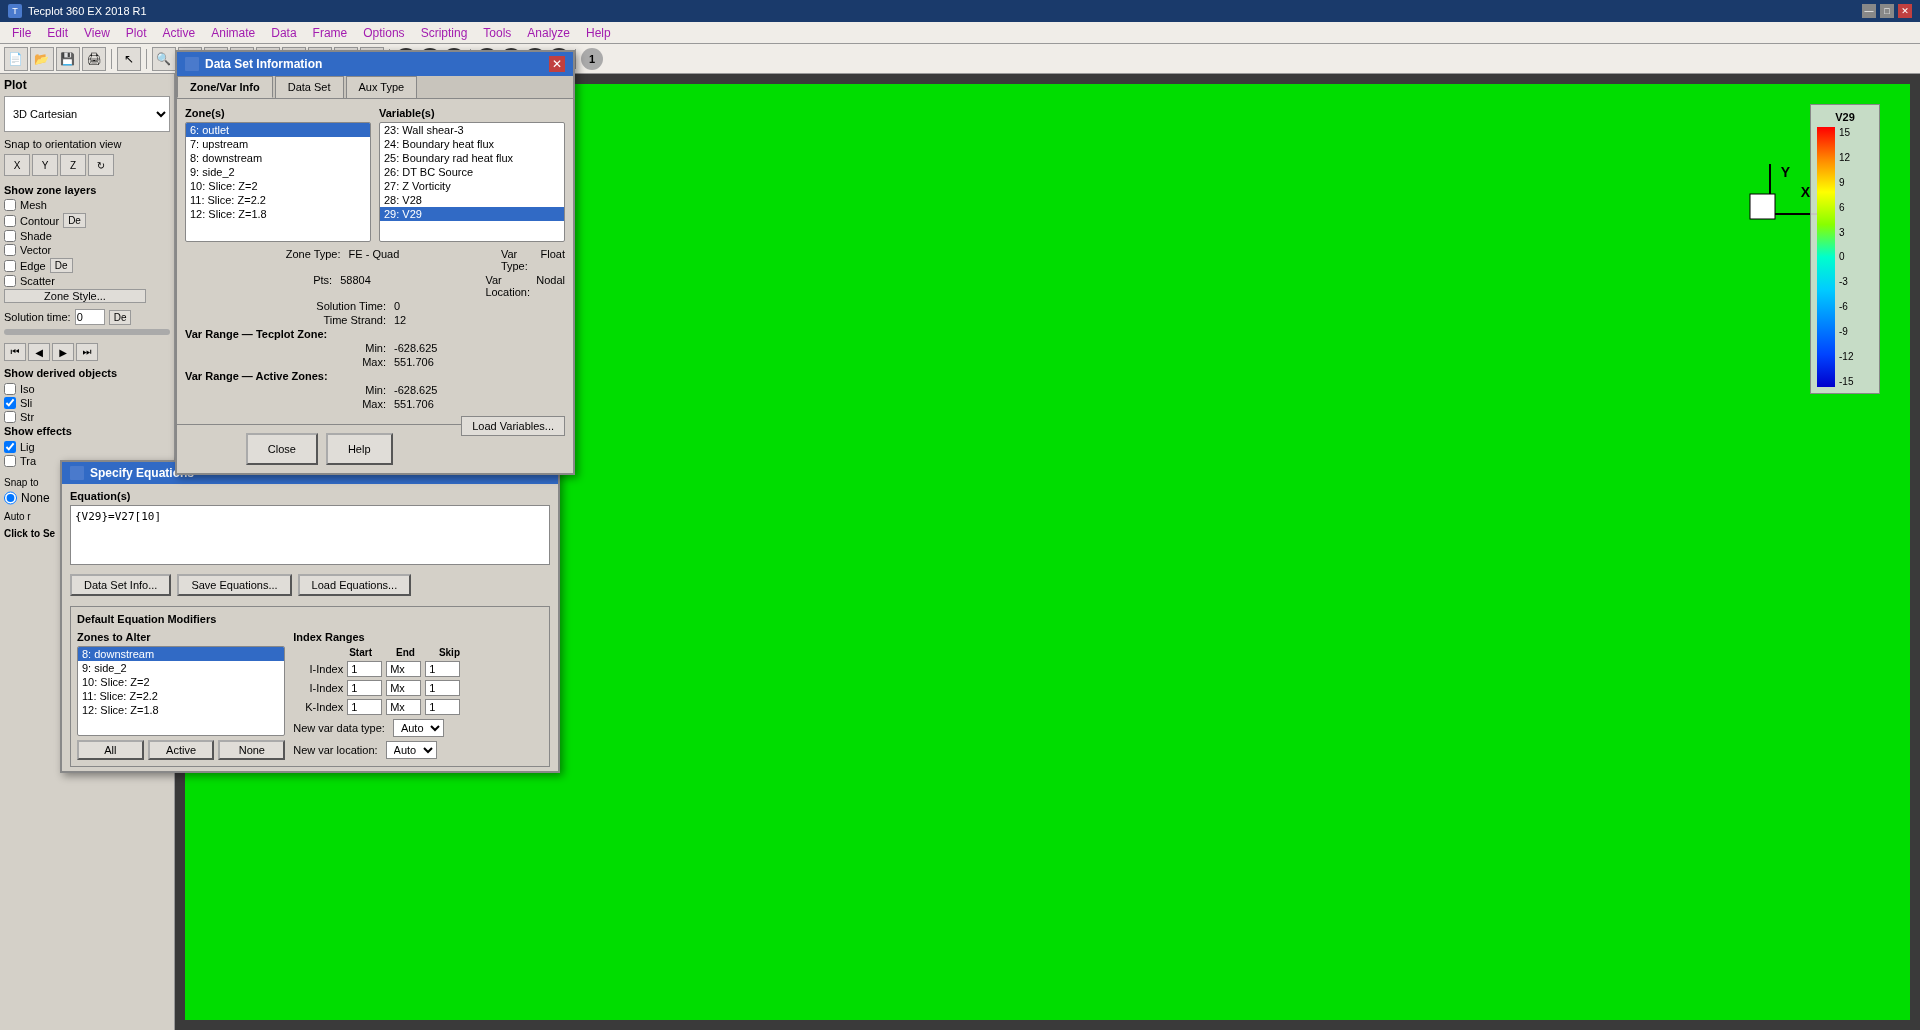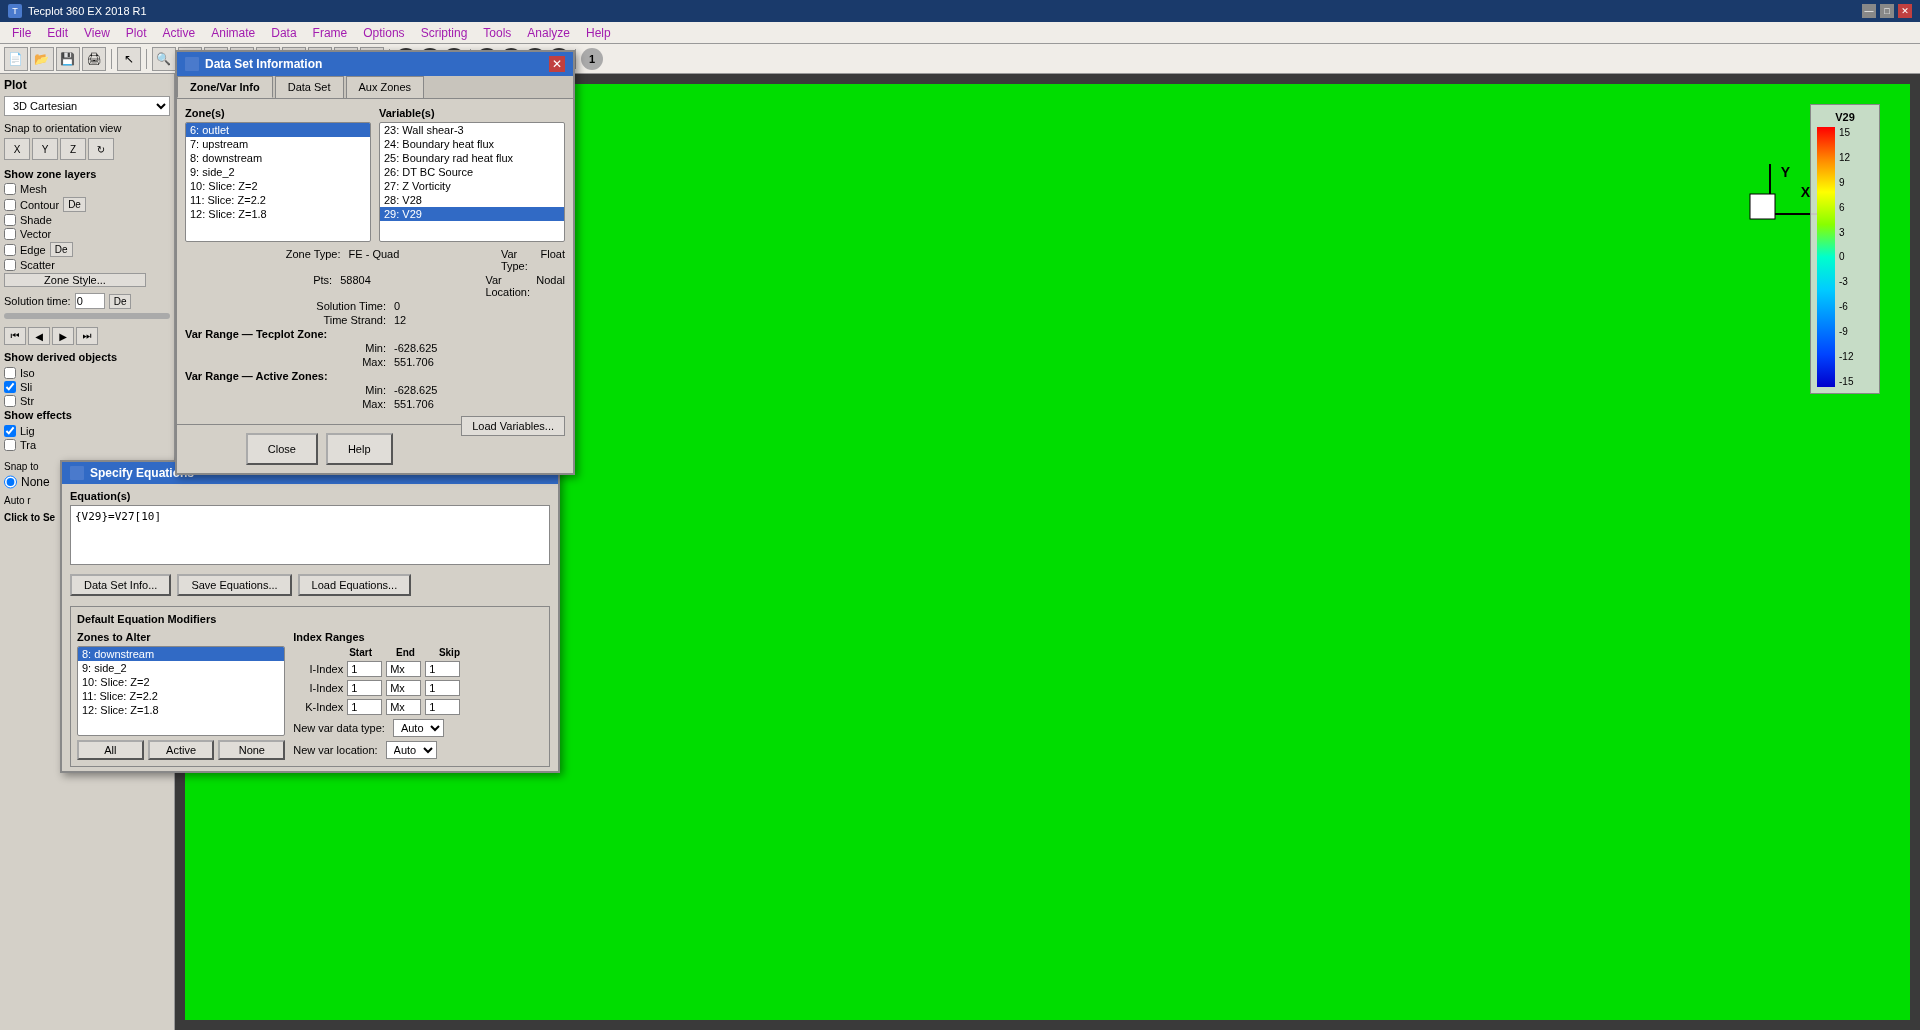--- a/index.html
+++ b/index.html
@@ -23,21 +23,21 @@
     .tb-sep { width: 1px; height: 20px; background: #999; margin: 0 3px; }
     .tb-circle { width: 22px; height: 22px; border-radius: 50%; background: #555; color: white; display: flex; align-items: center; justify-content: center; font-size: 11px; font-weight: bold; cursor: pointer; }
     .tb-circle.dark { background: #333; }
 
     
     .main-layout { display: flex; width: 1920px; height: calc(1030px - 74px); }
 
     
     .left-panel { width: 175px; background: #d4d0c8; border-right: 1px solid #999; padding: 4px; overflow: hidden; flex-shrink: 0; }
     .left-panel-title { font-size: 12px; font-weight: bold; margin-bottom: 4px; }
-    .combo-box { width: 100%; background: white; border: 1px solid #999; padding: 2px 4px; font-size: 11px; margin-bottom: 6px; }
+    .combo-box { width: 100%; background: white; border: 1px solid #999; padding: 10px 4px; font-size: 11px; margin-bottom: 6px; }
     .snap-label { font-size: 11px; margin-bottom: 4px; }
     .axis-buttons { display: flex; gap: 2px; margin-bottom: 8px; }
     .axis-btn { width: 26px; height: 22px; background: #e0ddd8; border: 1px solid #999; font-size: 10px; cursor: pointer; display: flex; align-items: center; justify-content: center; }
     .section-label { font-size: 11px; font-weight: bold; margin: 4px 0 3px 0; }
     .check-row { display: flex; align-items: center; gap: 4px; margin-bottom: 2px; font-size: 11px; }
     .check-row input[type=checkbox] { width: 12px; height: 12px; }
     .zone-style-btn { width: calc(100% - 24px); background: #e0ddd8; border: 1px solid #999; font-size: 11px; padding: 0 6px; cursor: pointer; margin-bottom: 6px; }
     .solution-row { display: flex; align-items: center; gap: 4px; font-size: 11px; margin-bottom: 4px; }
     .solution-input { width: 30px; background: white; border: 1px solid #999; font-size: 11px; padding: 1px; }
     .detail-btn { background: #e0ddd8; border: 1px solid #999; font-size: 10px; padding: 1px 4px; cursor: pointer; }
@@ -302,21 +302,21 @@
       <div style="display:flex; align-items:center;">
         <div class="dialog-title-icon"></div>
         <span>Data Set Information</span>
       </div>
       <button class="dialog-close-btn">✕</button>
     </div>
 
     <div class="dialog-tabs">
       <div class="dialog-tab active">Zone/Var Info</div>
       <div class="dialog-tab">Data Set</div>
-      <div class="dialog-tab">Aux Zones</div>
+      <div class="dialog-tab">Aux Type</div>
     </div>
 
     <div class="dialog-content">
       <div class="zone-var-section">
 
         <div class="zone-var-col">
           <div class="zone-var-label">Zone(s)</div>
           <select class="list-box" size="7">
             <option class="list-item selected">6: outlet</option>
             <option class="list-item">7: upstream</option>

